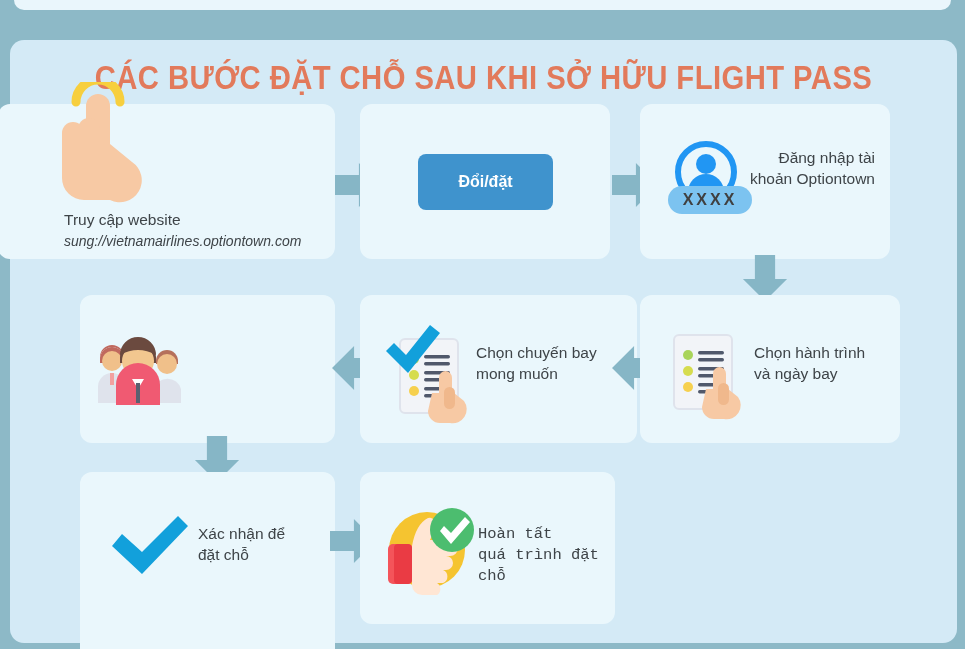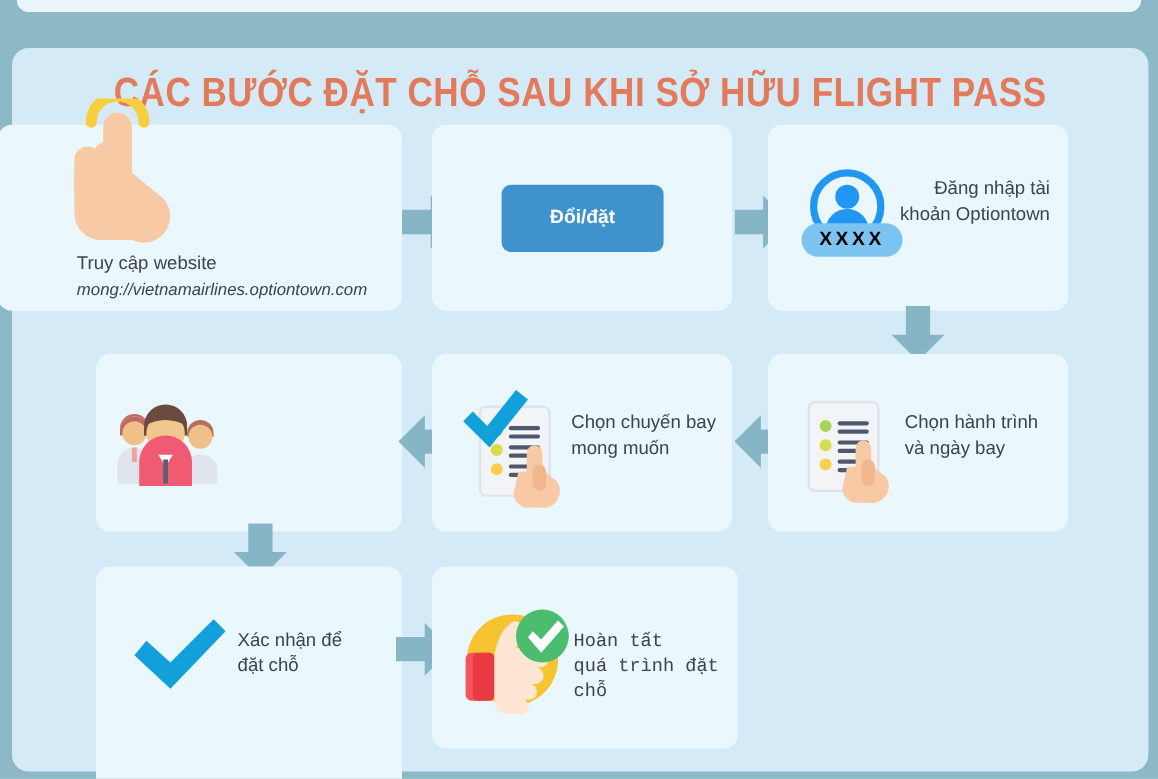--- a/index.html
+++ b/index.html
@@ -71,21 +71,21 @@
     <div class="ic" style="left:50px;top:-22px;width:120px;height:125px;">
       <svg width="120" height="125" viewBox="0 0 120 125">
         <path d="M28 20 A22 22 0 0 1 72 20" fill="none" stroke="#f7cf3e" stroke-width="9" stroke-linecap="round"></path>
         <rect x="38" y="12" width="24" height="66" rx="12" fill="#f7c9a4"></rect>
         <rect x="14" y="40" width="22" height="48" rx="11" fill="#f7c9a4"></rect>
         <rect x="30" y="36" width="22" height="52" rx="11" fill="#f7c9a4"></rect>
         <path d="M14 62 h48 l22 18 a22 22 0 0 1 -22 38 H36 a22 22 0 0 1 -22 -22 Z" fill="#f7c9a4"></path>
       </svg>
     </div>
     <div class="txt" style="left:66px;top:106px;">Truy cập website</div>
-    <div class="txt url" style="left:66px;top:128px;">mong://vietnamairlines.optiontown.com</div>
+    <div class="txt url" style="left:66px;top:128px;">sung://vietnamairlines.optiontown.com</div>
   </div>
 
   <div class="arrow arr-r" style="left:325px;top:122px;"></div>
 
   <div class="card" style="left:350px;top:64px;width:250px;height:155px;">
     <div class="btn-blue" style="left:58px;top:50px;width:135px;height:56px;">Đổi/đặt</div>
   </div>
 
   <div class="arrow arr-r" style="left:602px;top:122px;"></div>
 
@@ -93,21 +93,21 @@
     <div class="ic" style="left:22px;top:30px;width:92px;height:92px;">
       <svg width="92" height="92" viewBox="0 0 92 92">
         <circle cx="44" cy="38" r="28" fill="none" stroke="#2196f3" stroke-width="6"></circle>
         <circle cx="44" cy="30" r="10" fill="#2196f3"></circle>
         <path d="M26 58 a18 18 0 0 1 36 0 Z" fill="#2196f3"></path>
       </svg>
     </div>
     <div class="ic" style="left:28px;top:82px;width:84px;height:28px;">
       <div style="width:84px;height:28px;border-radius:14px;background:#7cc3f0;
                   display:flex;align-items:center;justify-content:center;
-                  color:#000000;font-weight:bold;font-size:16px;letter-spacing:3px;">XXXX</div>
+                  color:#404040;font-weight:bold;font-size:16px;letter-spacing:3px;">XXXX</div>
     </div>
     <div class="txt" style="left:110px;top:44px;text-align:right;"><span>Đăng nhập tài</span><br><span>khoản </span><b>Optiontown</b></div>
   </div>
 
   <div class="arrow arr-d" style="left:732px;top:215px;"></div>
 
   <div class="card" style="left:70px;top:255px;width:255px;height:148px;">
     <div class="ic" style="left:12px;top:36px;width:96px;height:76px;">
       <svg width="96" height="76" viewBox="0 0 96 76">
 
@@ -126,21 +126,21 @@
         <path d="M28 24 a18 18 0 0 1 36 0 q-18 -10 -36 0Z" fill="#6b4a3f"></path>
         <path d="M24 74 v-20 a22 22 0 0 1 44 0 v20 Z" fill="#f05a72"></path>
         <path d="M40 48 h12 l-6 10 Z" fill="#ffffff"></path>
         <path d="M44 52 h4 v20 h-4 Z" fill="#5a6070"></path>
       </svg>
     </div>
   </div>
 
   <div class="arrow arr-l" style="left:322px;top:305px;"></div>
 
-  <div class="card" style="left:350px;top:255px;width:250px;height:148px;">
+  <div class="card" style="left:350px;top:255px;width:250px;height:148px;padding-left:27px;">
     <div class="ic" style="left:24px;top:22px;width:98px;height:110px;">
       <svg width="98" height="110" viewBox="0 0 98 110">
         <rect x="16" y="22" width="58" height="74" rx="5" fill="#f2f4f8" stroke="#dfe3ec" stroke-width="2"></rect>
         <circle cx="30" cy="42" r="5" fill="#a9d45a"></circle>
         <circle cx="30" cy="58" r="5" fill="#d6dc4e"></circle>
         <circle cx="30" cy="74" r="5" fill="#f6d04e"></circle>
         <rect x="40" y="38" width="26" height="3.5" rx="1.7" fill="#50586b"></rect>
         <rect x="40" y="45" width="26" height="3.5" rx="1.7" fill="#50586b"></rect>
         <rect x="40" y="54" width="26" height="3.5" rx="1.7" fill="#50586b"></rect>
         <rect x="40" y="61" width="26" height="3.5" rx="1.7" fill="#50586b"></rect>
@@ -151,21 +151,21 @@
         <path d="M48 76 h22 l10 8 a14 14 0 0 1 -14 22 H56 a12 12 0 0 1 -12 -12 Z" fill="#f7c9a4"></path>
         <rect x="60" y="70" width="11" height="22" rx="5.5" fill="#f0b88c"></rect>
       </svg>
     </div>
     <div class="txt" style="left:116px;top:48px;">Chọn chuyến bay
 mong muốn</div>
   </div>
 
   <div class="arrow arr-l" style="left:602px;top:305px;"></div>
 
-  <div class="card" style="left:630px;top:255px;width:250px;height:148px;">
+  <div class="card" style="left:630px;top:255px;width:250px;height:148px;padding-left:10px;">
     <div class="ic" style="left:22px;top:30px;width:98px;height:105px;">
       <svg width="98" height="105" viewBox="0 0 98 105">
         <rect x="12" y="10" width="58" height="74" rx="5" fill="#f2f4f8" stroke="#dfe3ec" stroke-width="2"></rect>
         <circle cx="26" cy="30" r="5" fill="#a9d45a"></circle>
         <circle cx="26" cy="46" r="5" fill="#d6dc4e"></circle>
         <circle cx="26" cy="62" r="5" fill="#f6d04e"></circle>
         <rect x="36" y="26" width="26" height="3.5" rx="1.7" fill="#50586b"></rect>
         <rect x="36" y="33" width="26" height="3.5" rx="1.7" fill="#50586b"></rect>
         <rect x="36" y="42" width="26" height="3.5" rx="1.7" fill="#50586b"></rect>
         <rect x="36" y="49" width="26" height="3.5" rx="1.7" fill="#50586b"></rect>

